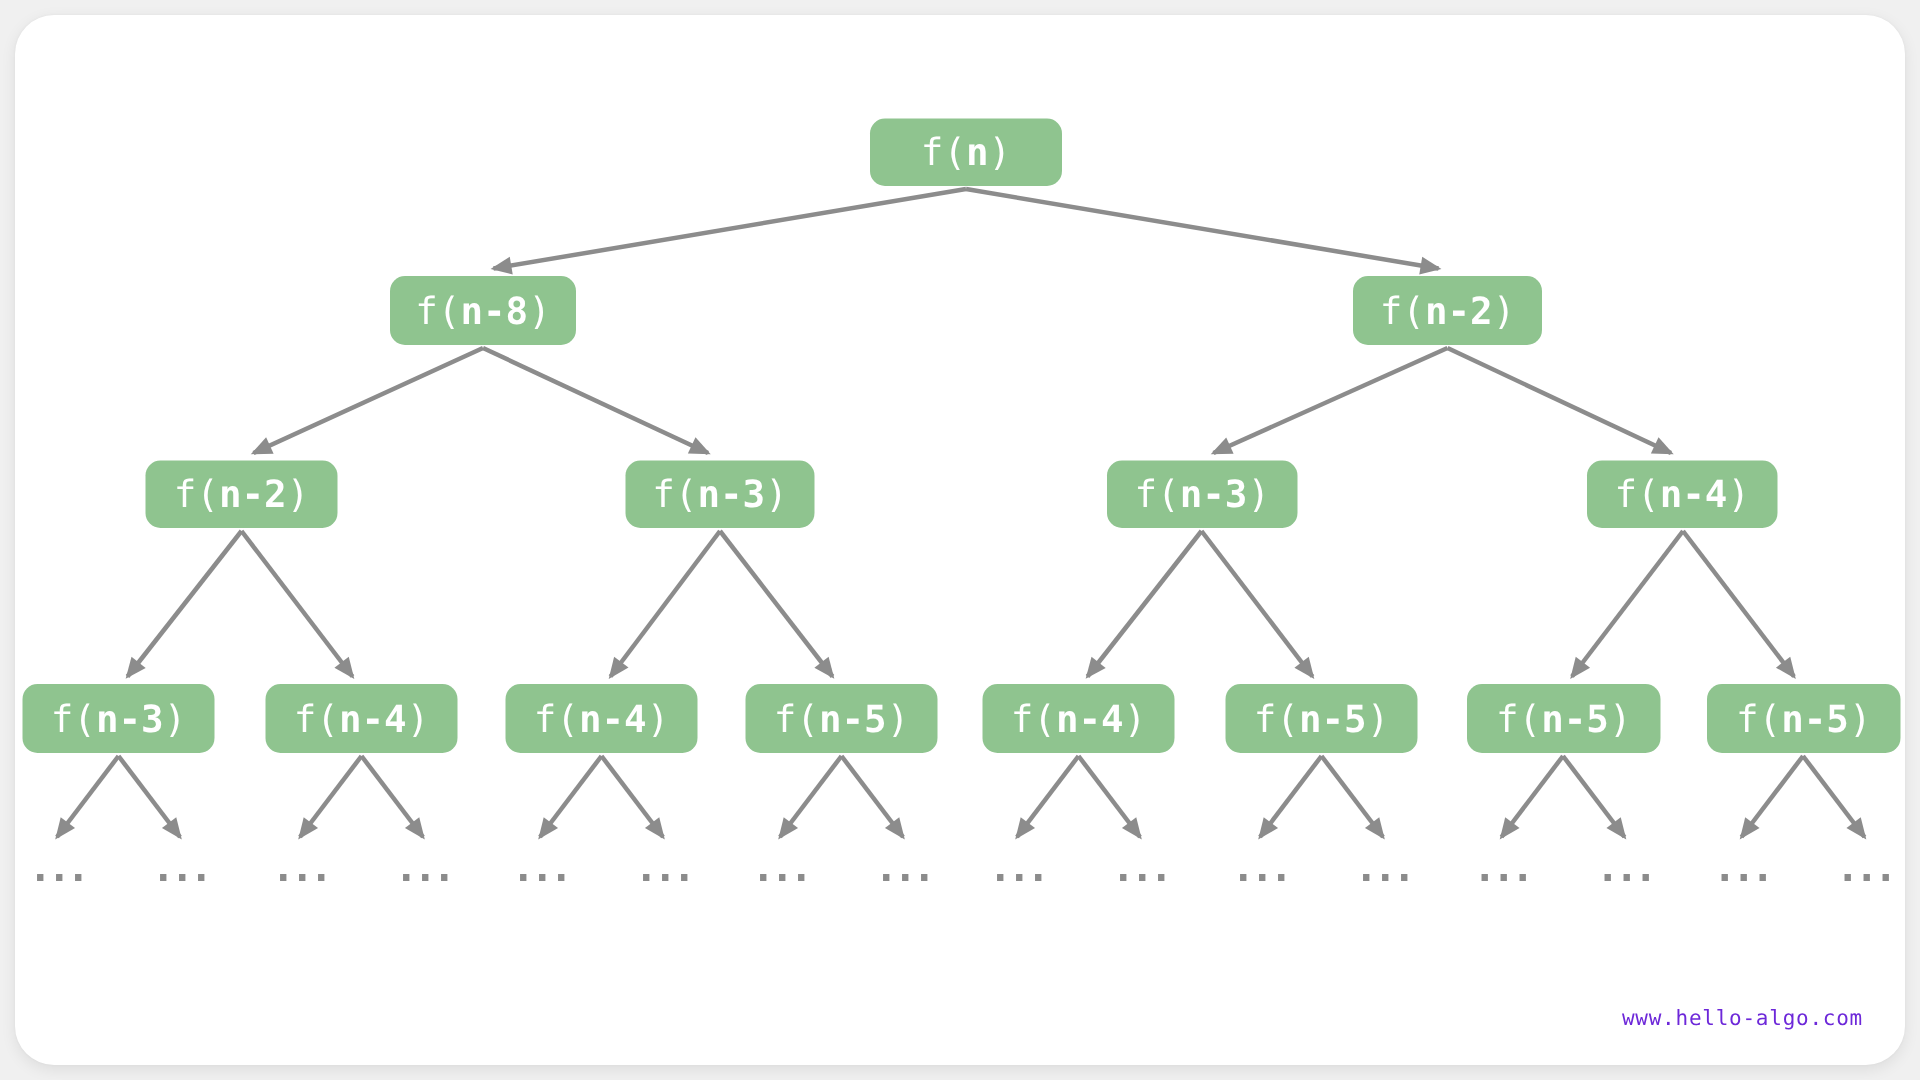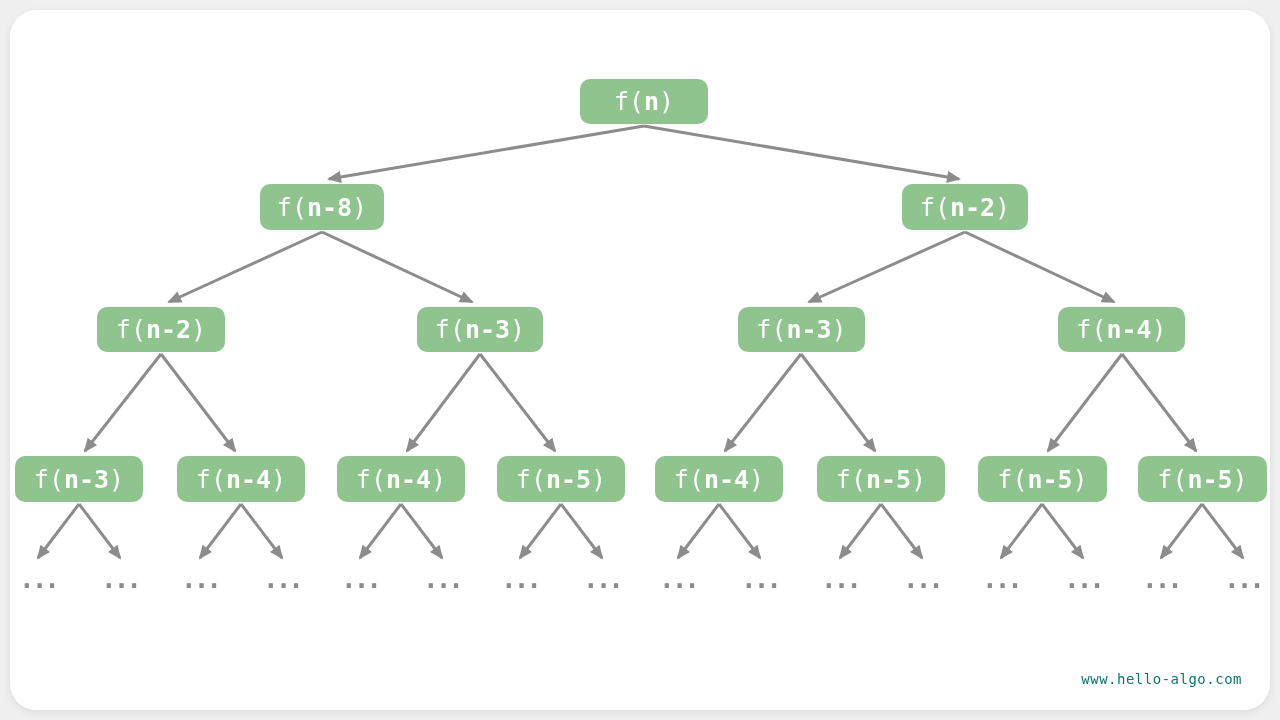--- a/index.html
+++ b/index.html
@@ -29,21 +29,21 @@
   }
   .node .arg { font-weight:bold; }
   .dots {
     position:absolute; top:565px; width:60px; height:28px;
     text-align:center;
     color:#8C8C8C;
     font-size:26px; font-weight:bold; letter-spacing:-3px; line-height:28px;
   }
   .watermark {
     position:absolute; right:38px; top:671px;
-    font-size:14px; color:#0f766e; letter-spacing:0.5px;
+    font-size:14px; color:#6d28d9; letter-spacing:0.5px;
   }
 </style>
 </head>
 <body>
 
 <div class="stage">
   <div class="card"></div>
 
   <svg class="edges" viewBox="0 0 1280 720">
     <defs>

